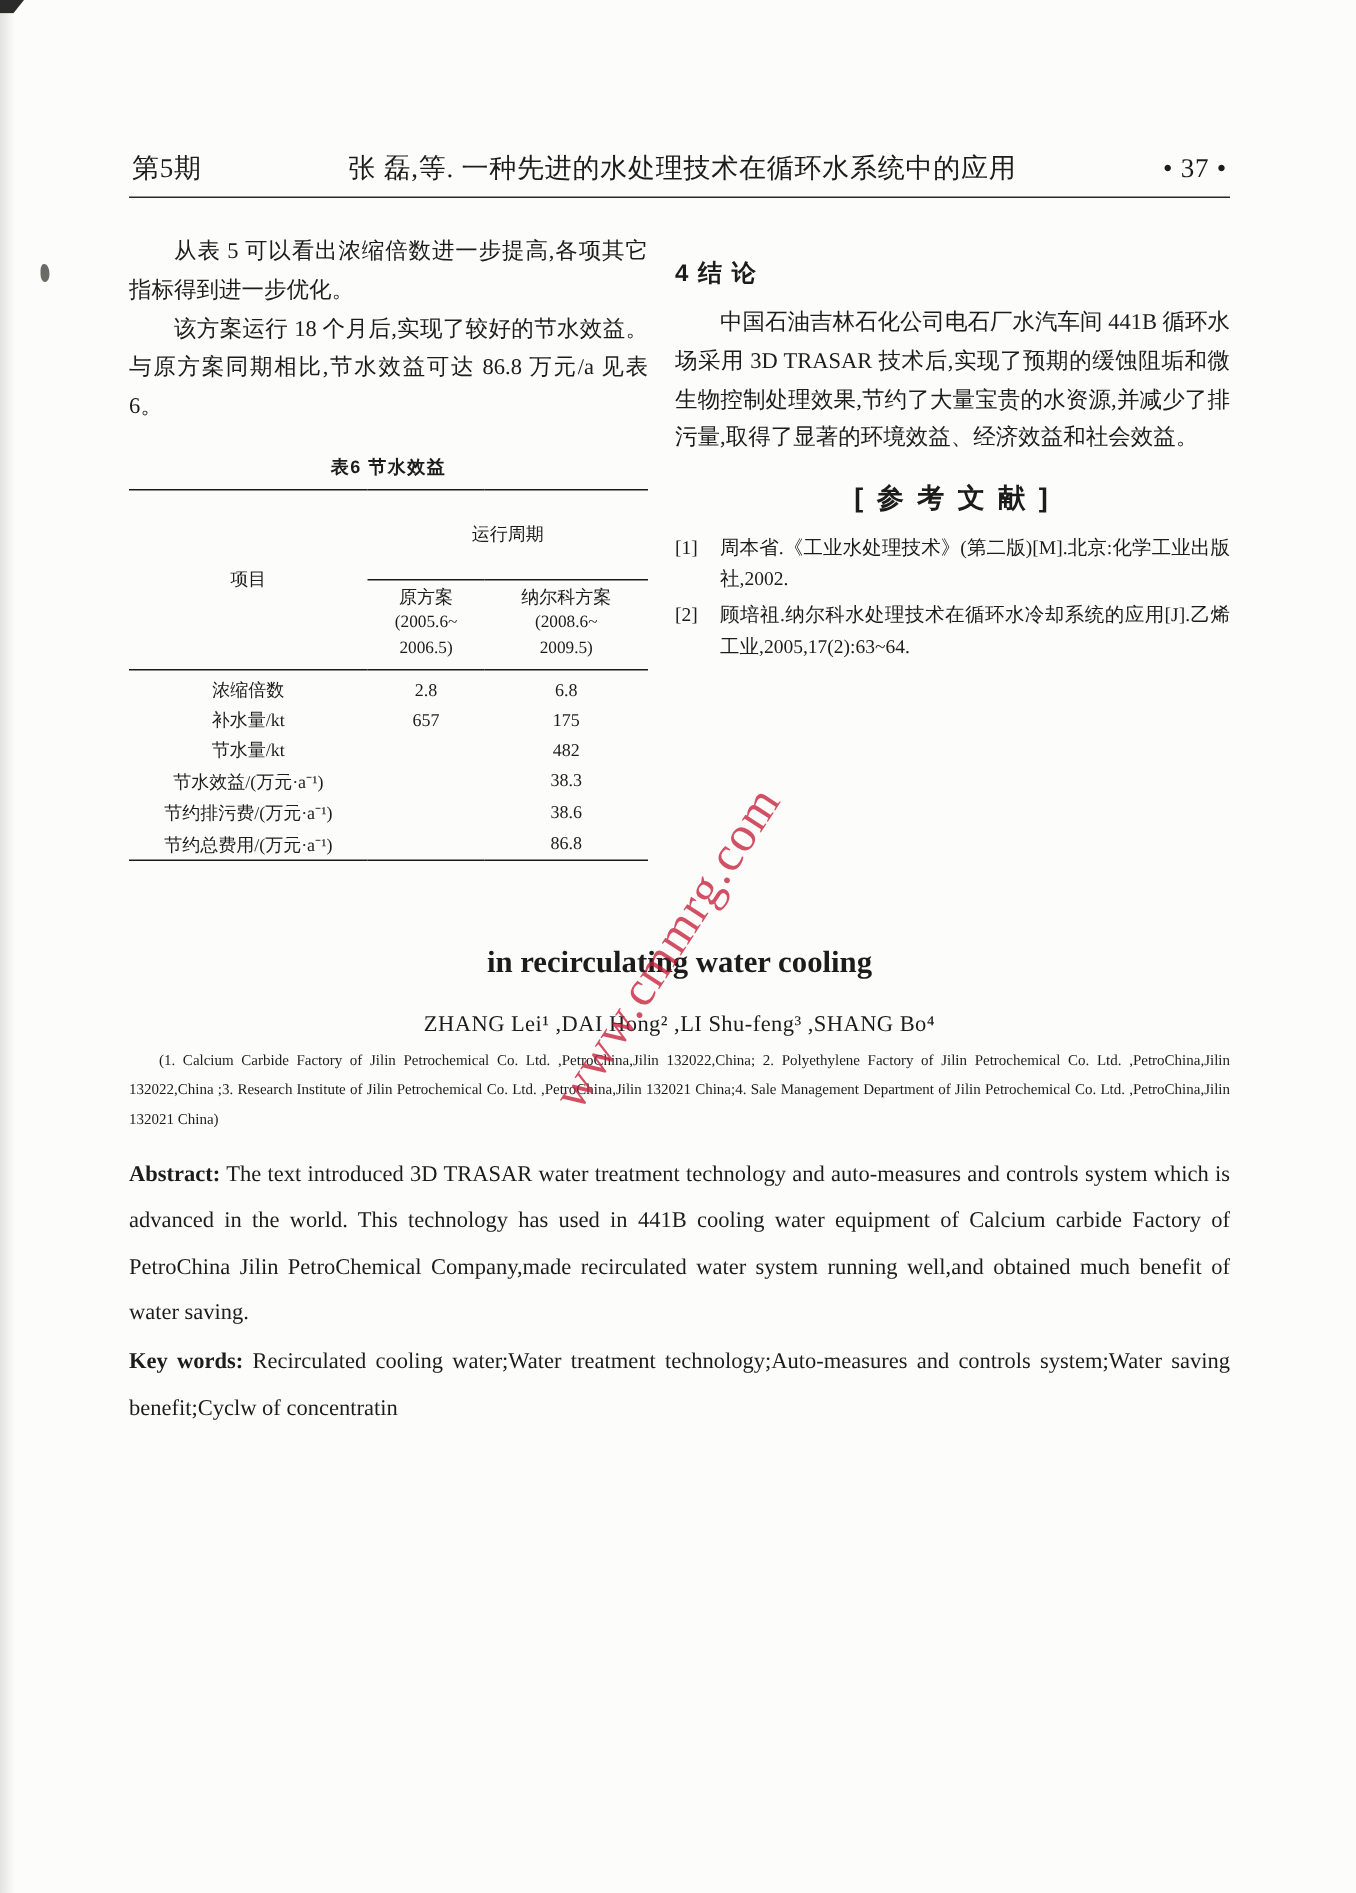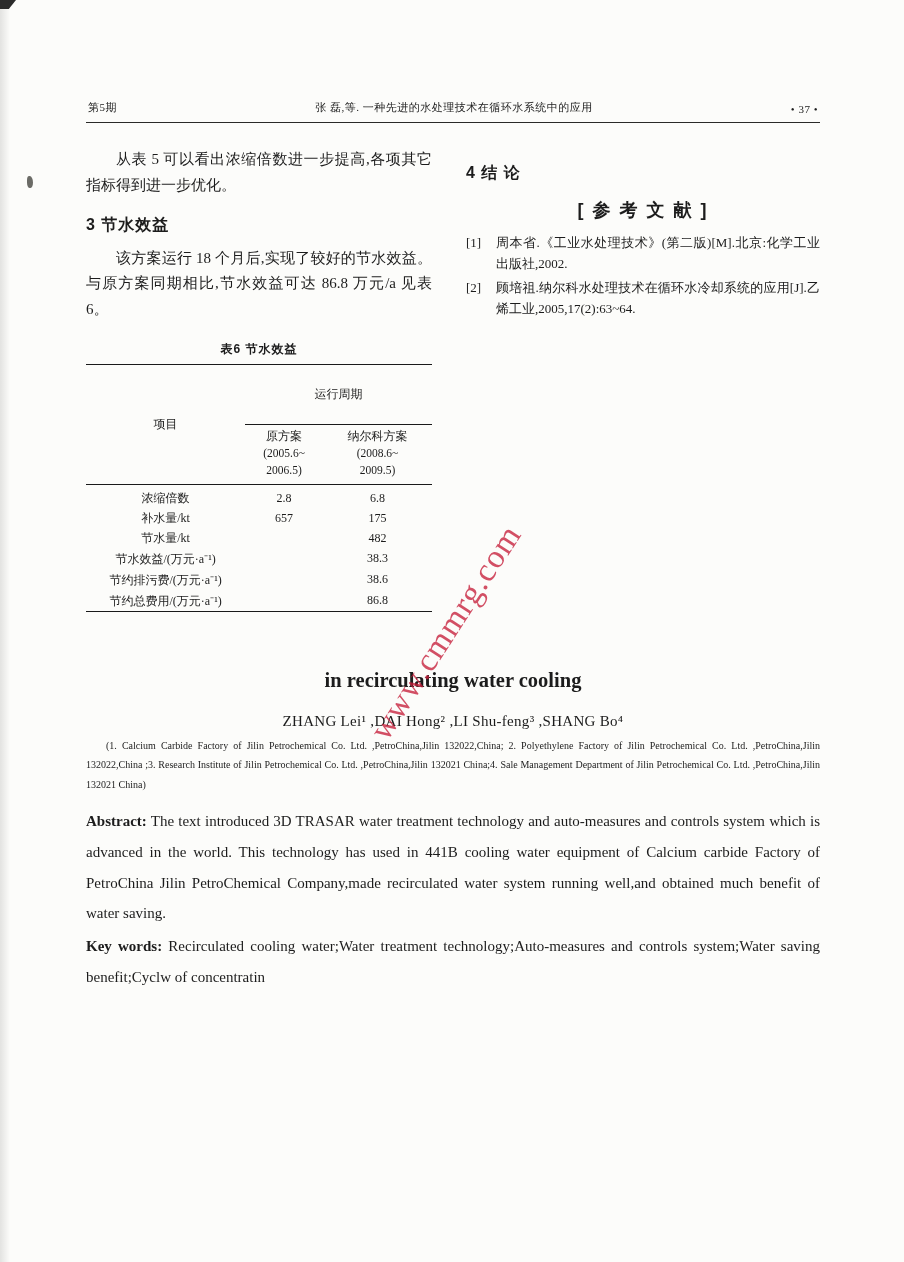--- a/index.html
+++ b/index.html
@@ -15,26 +15,26 @@
   .page { position: absolute; inset: 0; padding: 100px 84px 0 86px; }
 
   
   .edge-shadow { position: absolute; left: 0; top: 0; width: 10px; height: 1262px;
     background: linear-gradient(to right, rgba(0,0,0,0.10), rgba(0,0,0,0)); }
   .speck-corner { position: absolute; left: 0; top: 0; width: 16px; height: 9px; background: #2b2b2b;
     clip-path: polygon(0 0, 100% 0, 55% 100%, 0 100%); }
   .speck-1 { position: absolute; left: 27px; top: 176px; width: 6px; height: 12px; background: #6b6b66; border-radius: 40% 60% 50% 50%; }
 
   
-  .header { display: flex; justify-content: space-between; align-items: flex-end;
-    font-size: 11px; padding: 0 2px 7px 2px; letter-spacing: 0.5px; }
+  .header { display: flex; justify-content: space-between; align-items: center;
+    font-size: 18px; padding: 0 2px 7px 2px; letter-spacing: 0.5px; }
   .header-rule { border-bottom: 1.7px solid #2a2a28; }
 
   
-  .columns { display: flex; gap: 34px; margin-top: 24px; }
+  .columns { display: flex; gap: 18px; margin-top: 24px; }
   .col-left { width: 346px; flex: 0 0 346px; }
   .col-right { flex: 1; }
 
   .para { font-size: 15px; line-height: 1.72; text-align: justify; text-indent: 2em; }
   .section-heading { font-family: "Liberation Sans", sans-serif; font-weight: bold;
     font-size: 16px; margin: 16px 0 10px 0; letter-spacing: 1px; }
 
   
   .table-caption { text-align: center; font-family: "Liberation Sans", sans-serif;
     font-weight: bold; font-size: 12px; margin: 18px 0 6px 0; letter-spacing: 1px; }
@@ -88,21 +88,20 @@
       <span>张 磊,等. 一种先进的水处理技术在循环水系统中的应用</span>
       <span>• 37 •</span>
     </div>
   </div>
 
   <div class="columns">
 
     <div class="col-left">
       <p class="para">从表 5 可以看出浓缩倍数进一步提高,各项其它指标得到进一步优化。</p>
 
-      <h3 class="section-heading">3  节水效益</h3>
 
       <p class="para">该方案运行 18 个月后,实现了较好的节水效益。与原方案同期相比,节水效益可达 86.8 万元/a 见表 6。</p>
 
       <div class="table-caption">表6  节水效益</div>
 
       <table class="t6">
         <tbody>
           <tr>
             <td class="col-label head-bottom" rowspan="2">项目</td>
             <td class="period-cell" colspan="2">运行周期</td>
@@ -150,20 +149,21 @@
             <td></td>
             <td>86.8</td>
           </tr>
         </tbody>
       </table>
     </div>
 
     <div class="col-right">
       <h3 class="section-heading">4  结  论</h3>
 
+      <p class="para">中国石油吉林石化公司电石厂水汽车间 441B 循环水场采用 3D TRASAR 技术后,实现了预期的缓蚀阻垢和微生物控制处理效果,节约了大量宝贵的水资源,并减少了排污量,取得了显著的环境效益、经济效益和社会效益。</p>
 
       <div class="ref-heading">[ 参  考  文  献 ]</div>
 
       <div class="ref-item">
         <span class="ref-marker">[1]</span>
         <span class="ref-text">周本省.《工业水处理技术》(第二版)[M].北京:化学工业出版社,2002.</span>
       </div>
       <div class="ref-item">
         <span class="ref-marker">[2]</span>
         <span class="ref-text">顾培祖.纳尔科水处理技术在循环水冷却系统的应用[J].乙烯工业,2005,17(2):63~64.</span>

